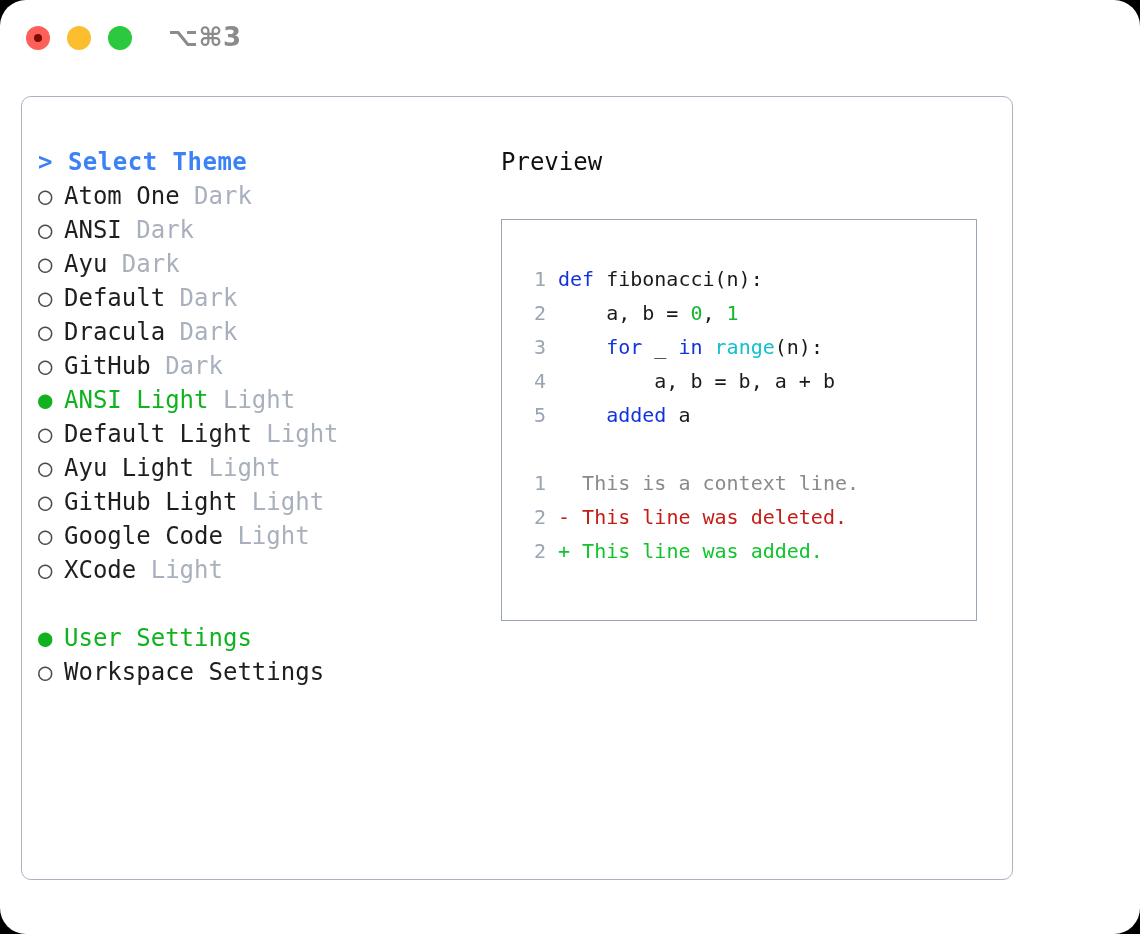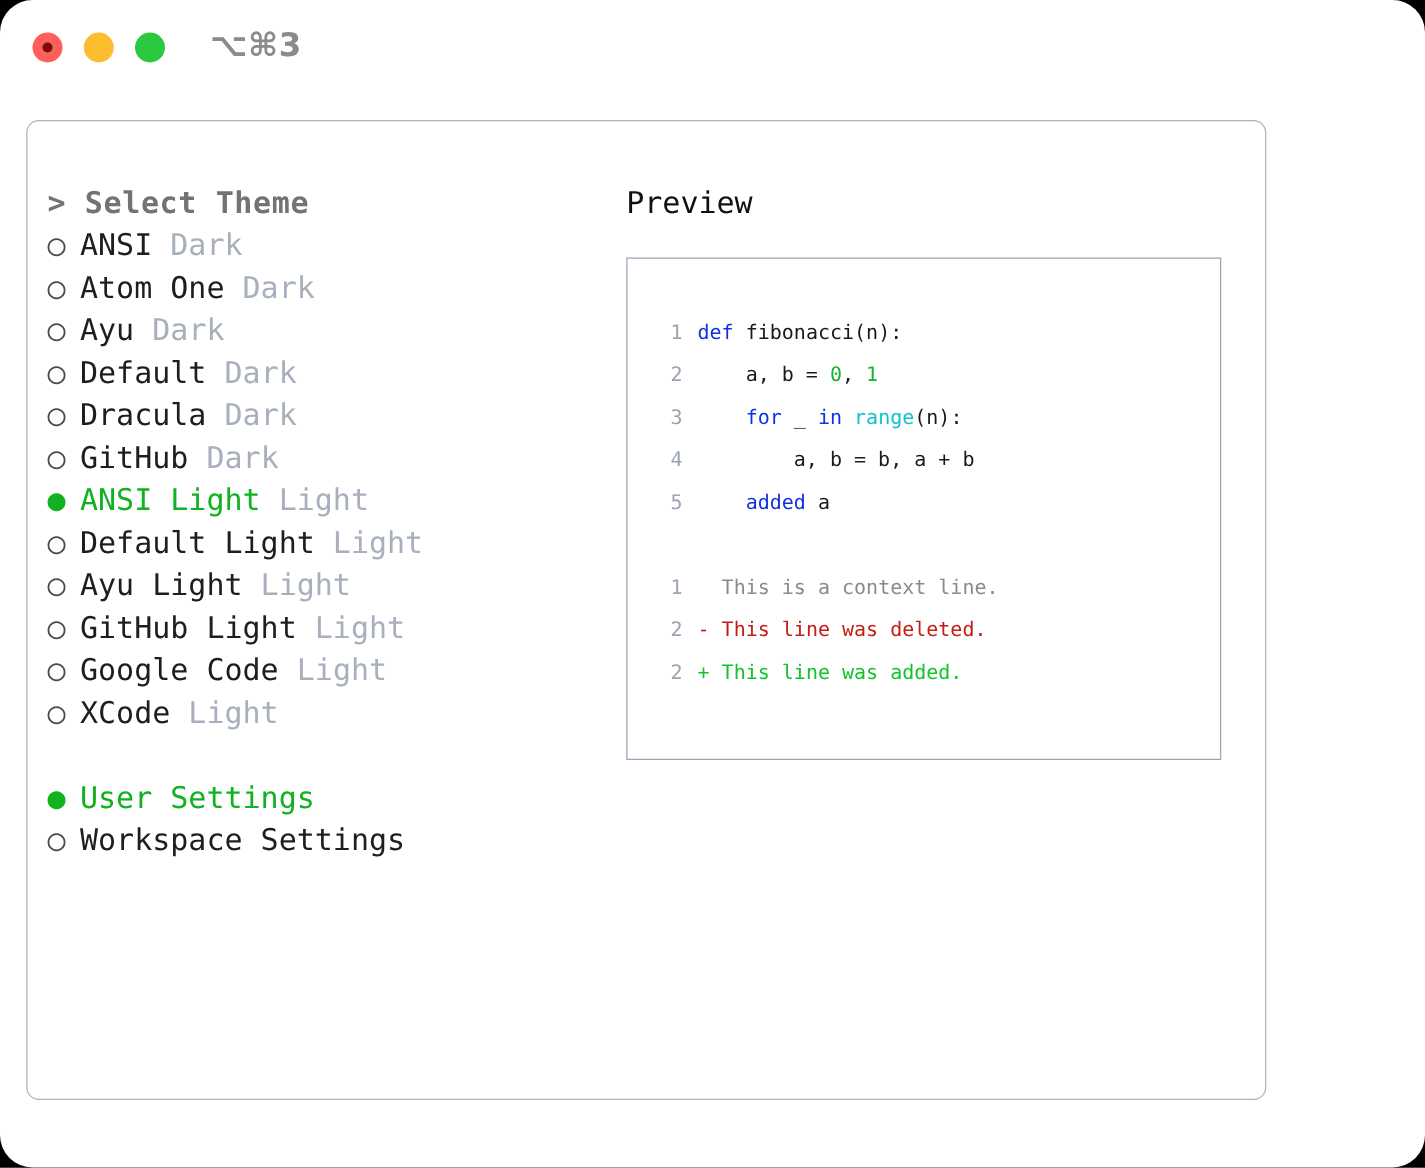--- a/index.html
+++ b/index.html
@@ -91,21 +91,21 @@
   .row {
     height: 34px;
     line-height: 34px;
     font-size: 24px;
     white-space: pre;
     color: #1a1a1a;
     display: block;
   }
   .heading {
     font-weight: bold;
-    color: #737373;
+    color: #3b82f6;
     letter-spacing: 0.5px;
   }
   .bullet {
     display: inline-block;
     width: 26px;
     color: #4a4a4a;
   }
   .bullet.sel { color: #11b21f; }
   .name { color: #1e1e1e; }
   .name.sel { color: #11b21f; margin-top: 15px; }
@@ -127,32 +127,32 @@
   .right-col {
     position: absolute;
     left: 479px;
     top: 48px;
     width: 490px;
   }
   .preview-title {
     font-size: 24px;
     line-height: 34px;
     color: #111111;
-    margin-bottom: 27px;
+    margin-bottom: 40px;
   }
   .preview-box {
     width: 476px;
     height: 402px;
     border: 1.5px solid #9aa6b6;
     box-sizing: border-box;
     background: #ffffff;
     padding: 42px 0 0 18px;
   }
   .code-line {
-    font-size: 16px;
+    font-size: 20px;
     line-height: 34px;
     white-space: pre;
   }
   .ln {
     display: inline-block;
     width: 26px;
     text-align: right;
     color: #9aa4b2;
     margin-right: 12px;
   }
@@ -177,22 +177,22 @@
       <div class="dot green"></div>
     </div>
     <div class="shortcut">⌥⌘3</div>
   </div>
 
   <div class="panel">
 
     <div class="left-col">
       <div class="row heading">&gt; Select Theme</div>
       <div id="theme-list">
+          <div class="row"><span class="bullet">○</span><span class="name">Atom One</span><span class="variant"> Dark</span></div>
           <div class="row"><span class="bullet">○</span><span class="name">ANSI</span><span class="variant"> Dark</span></div>
-          <div class="row"><span class="bullet">○</span><span class="name">Atom One</span><span class="variant"> Dark</span></div>
           <div class="row"><span class="bullet">○</span><span class="name">Ayu</span><span class="variant"> Dark</span></div>
           <div class="row"><span class="bullet">○</span><span class="name">Default</span><span class="variant"> Dark</span></div>
           <div class="row"><span class="bullet">○</span><span class="name">Dracula</span><span class="variant"> Dark</span></div>
           <div class="row"><span class="bullet">○</span><span class="name">GitHub</span><span class="variant"> Dark</span></div>
           <div class="row"><span class="bullet sel">●</span><span class="name sel">ANSI Light</span><span class="variant"> Light</span></div>
           <div class="row"><span class="bullet">○</span><span class="name">Default Light</span><span class="variant"> Light</span></div>
           <div class="row"><span class="bullet">○</span><span class="name">Ayu Light</span><span class="variant"> Light</span></div>
           <div class="row"><span class="bullet">○</span><span class="name">GitHub Light</span><span class="variant"> Light</span></div>
           <div class="row"><span class="bullet">○</span><span class="name">Google Code</span><span class="variant"> Light</span></div>
           <div class="row"><span class="bullet">○</span><span class="name">XCode</span><span class="variant"> Light</span></div>

